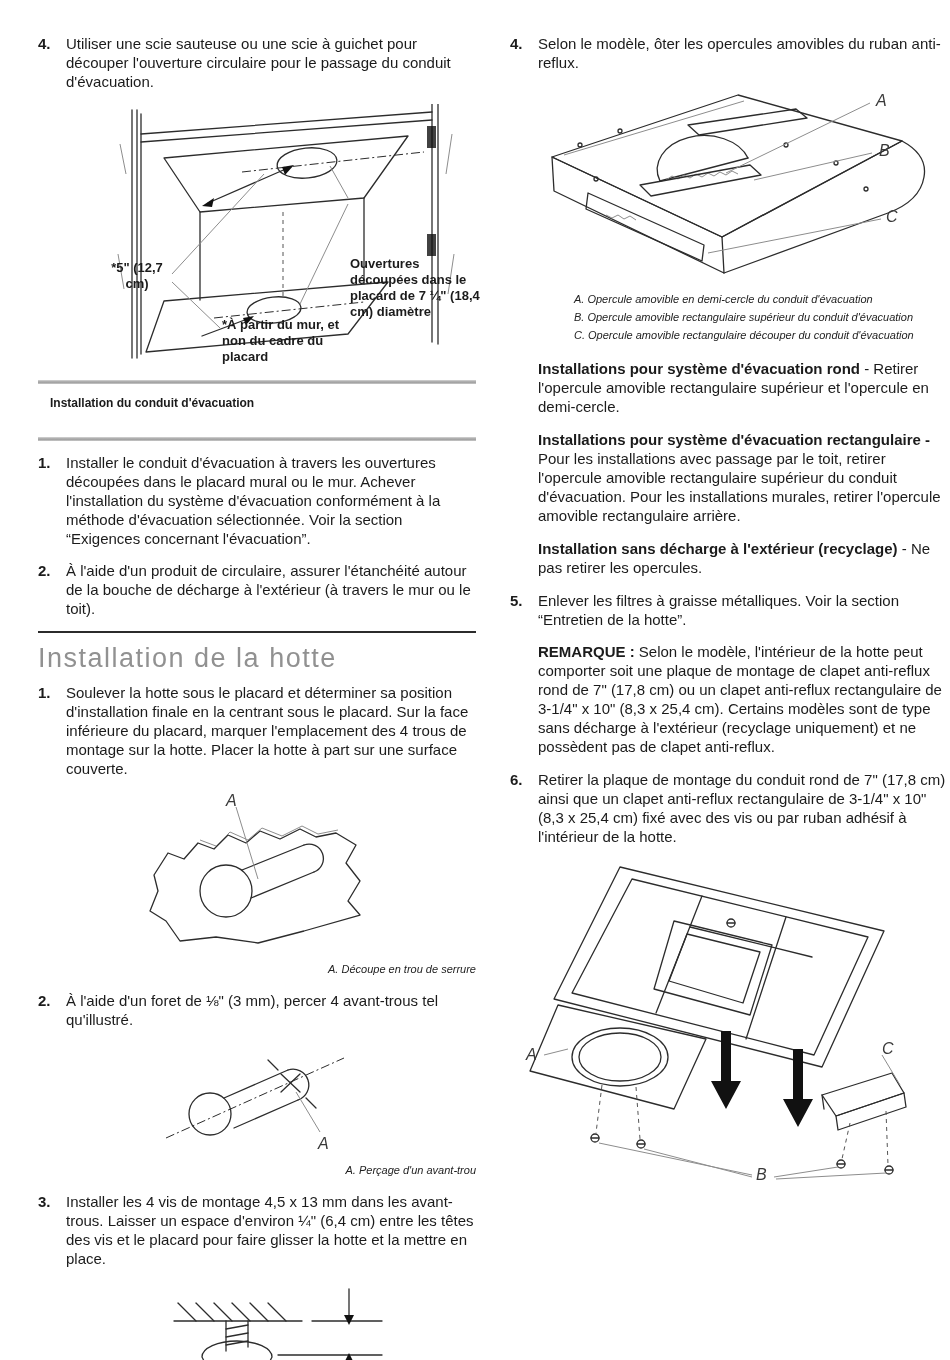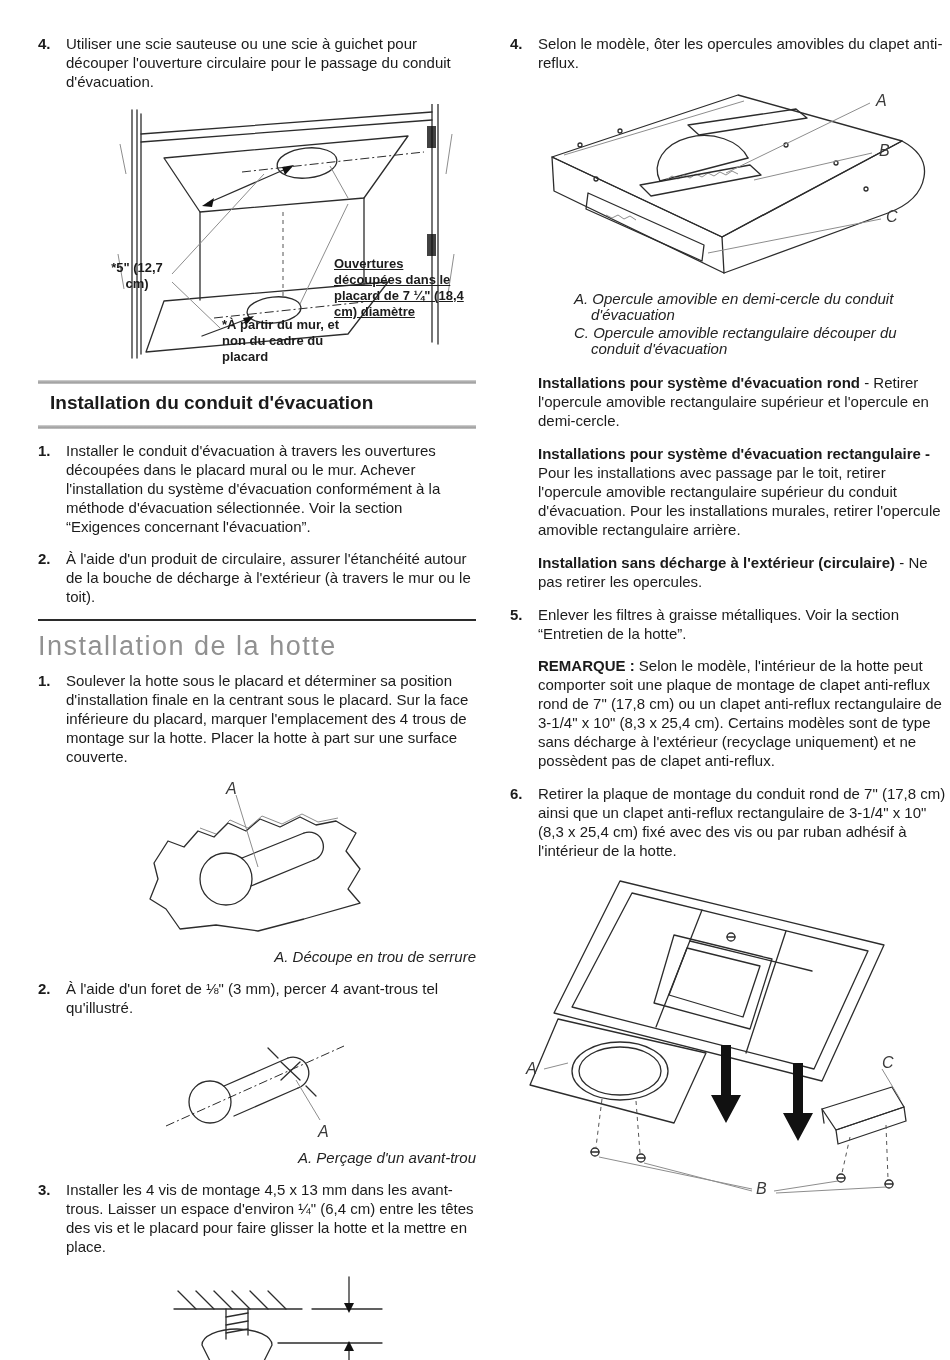--- a/index.html
+++ b/index.html
@@ -18,34 +18,34 @@
   .cols{display:flex;gap:34px;}
   .col{width:438px;flex:none;}
 
   
   .item{display:flex;margin:0 0 13px 0;}
   .inum{font-weight:bold;width:28px;flex:none;}
   .itext{flex:1;}
 
   
   .rule-bar{height:4px;background:linear-gradient(#d6d6d6,#9d9d9d 55%,#c9c9c9);margin:0;}
-  .sec-title{font-weight:bold;font-size:19px;line-height:20px;padding:9px 0 12px 12px;}
+  .sec-title{font-weight:bold;font-size:12px;line-height:20px;padding:9px 0 24px 12px;}
 
   .hr-black{border:none;border-top:2px solid #2b2b2b;margin:6px 0 10px 0;}
   .hotte-title{
     text-align:left;color:#919191;font-size:27px;line-height:30px;
     font-weight:400;letter-spacing:1.5px;margin:2px 0 10px 0;
   }
 
   
   .fig{position:relative;}
   .fig svg{position:absolute;left:0;top:0;}
   .fig-label{position:absolute;font-weight:bold;font-size:13px;line-height:16px;}
   .fig-pointer{position:absolute;font-style:italic;font-size:16px;color:#3a3a3a;}
-  .caption{font-style:italic;font-size:15px;line-height:16px;color:#222;}
+  .caption{font-style:italic;font-size:11px;line-height:16px;color:#222;}
   .caption-center{text-align:right;margin:2px 0 14px 0;}
   .cap-list{margin:10px 0 16px 64px;}
   .cap-list .caption{padding-left:17px;text-indent:-17px;margin-bottom:2px;}
 
   
   .bp{margin:0 0 14px 28px;}
   .bp b{font-weight:bold;}
   .remark{margin:2px 0 14px 28px;}
 
   .stroke{fill:none;stroke:#2c2c2c;stroke-width:1.3;stroke-linejoin:round;stroke-linecap:round;}
@@ -103,21 +103,21 @@
           <line class="dash" x1="112" y1="214" x2="262" y2="198"></line>
           <line class="stroke" x1="100" y1="232" x2="148" y2="214"></line>
           <polygon class="blk" points="152,212 141,214 144,221"></polygon>
 
           <line class="thin" x1="70" y1="170" x2="162" y2="70"></line>
           <line class="thin" x1="70" y1="178" x2="118" y2="224"></line>
           <line class="thin" x1="246" y1="94" x2="228" y2="62"></line>
           <line class="thin" x1="246" y1="100" x2="198" y2="200"></line>
         </svg>
         <div class="fig-label" style="left:2px;top:156px;width:66px;text-align:center;">*5" (12,7 cm)</div>
-        <div class="fig-label" style="left:232px;top:152px;width:132px;text-decoration:underline;">Ouvertures découpées dans le placard de 7 ¼" (18,4 cm) diamètre</div>
+        <div class="fig-label" style="left:248px;top:152px;width:132px;">Ouvertures découpées dans le placard de 7 ¼" (18,4 cm) diamètre</div>
         <div class="fig-label" style="left:120px;top:213px;width:126px;">*À partir du mur, et non du cadre du placard</div>
       </div>
 
       <div style="margin-bottom:12px;">
         <div class="rule-bar"></div>
         <div class="sec-title">Installation du conduit d'évacuation</div>
         <div class="rule-bar"></div>
       </div>
 
       <div class="item">
@@ -205,21 +205,21 @@
         </svg>
 
       </div>
 
     </div>
 
     <div class="col">
 
       <div class="item">
         <span class="inum">4.</span>
-        <span class="itext">Selon le modèle, ôter les opercules amovibles du clapet anti-reflux.</span>
+        <span class="itext">Selon le modèle, ôter les opercules amovibles du ruban anti-reflux.</span>
       </div>
 
       <div class="fig" style="width:410px;height:196px;margin:8px 0 6px 26px;">
         <svg width="410" height="196" viewBox="0 0 410 196">
 
           <polygon class="stroke" points="16,72 202,10 366,56 186,152"></polygon>
           <line class="thin" x1="28" y1="70" x2="208" y2="16"></line>
 
           <polygon class="stroke" points="16,72 186,152 188,188 18,106"></polygon>
 
@@ -247,31 +247,32 @@
           <line class="thin" x1="218" y1="95" x2="336" y2="68"></line>
           <line class="thin" x1="172" y1="168" x2="345" y2="134"></line>
         </svg>
         <div class="fig-pointer" style="left:340px;top:6px;">A</div>
         <div class="fig-pointer" style="left:343px;top:56px;">B</div>
         <div class="fig-pointer" style="left:350px;top:122px;">C</div>
       </div>
 
       <div class="cap-list">
         <div class="caption">A. Opercule amovible en demi-cercle du conduit d'évacuation</div>
+        <div class="caption">B. Opercule amovible rectangulaire supérieur du conduit d'évacuation</div>
         <div class="caption">C. Opercule amovible rectangulaire découper du conduit d'évacuation</div>
       </div>
 
       <p class="bp">
         <b>Installations pour système d'évacuation rond</b><span> - Retirer l'opercule amovible rectangulaire supérieur et l'opercule en demi-cercle.</span>
       </p>
       <p class="bp">
         <b>Installations pour système d'évacuation rectangulaire -</b><span> Pour les installations avec passage par le toit, retirer l'opercule amovible rectangulaire supérieur du conduit d'évacuation. Pour les installations murales, retirer l'opercule amovible rectangulaire arrière.</span>
       </p>
       <p class="bp">
-        <b>Installation sans décharge à l'extérieur (circulaire)</b><span> - Ne pas retirer les opercules.</span>
+        <b>Installation sans décharge à l'extérieur (recyclage)</b><span> - Ne pas retirer les opercules.</span>
       </p>
 
       <div class="item">
         <span class="inum">5.</span>
         <span class="itext">Enlever les filtres à graisse métalliques. Voir la section “Entretien de la hotte”.</span>
       </div>
 
       <p class="remark">
         <b>REMARQUE :</b><span> Selon le modèle, l'intérieur de la hotte peut comporter soit une plaque de montage de clapet anti-reflux rond de 7" (17,8 cm) ou un clapet anti-reflux rectangulaire de 3-1/4" x 10" (8,3 x 25,4 cm). Certains modèles sont de type sans décharge à l'extérieur (recyclage uniquement) et ne possèdent pas de clapet anti-reflux.</span>
       </p>

